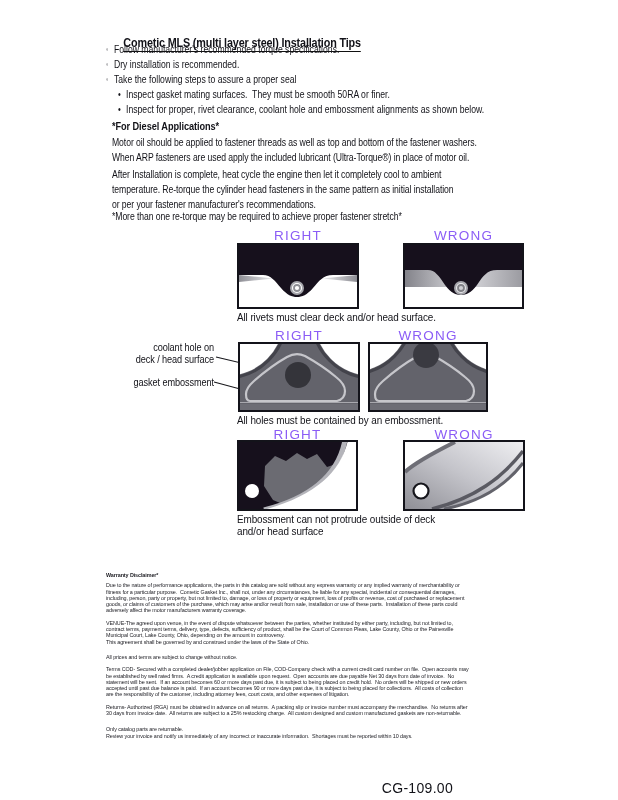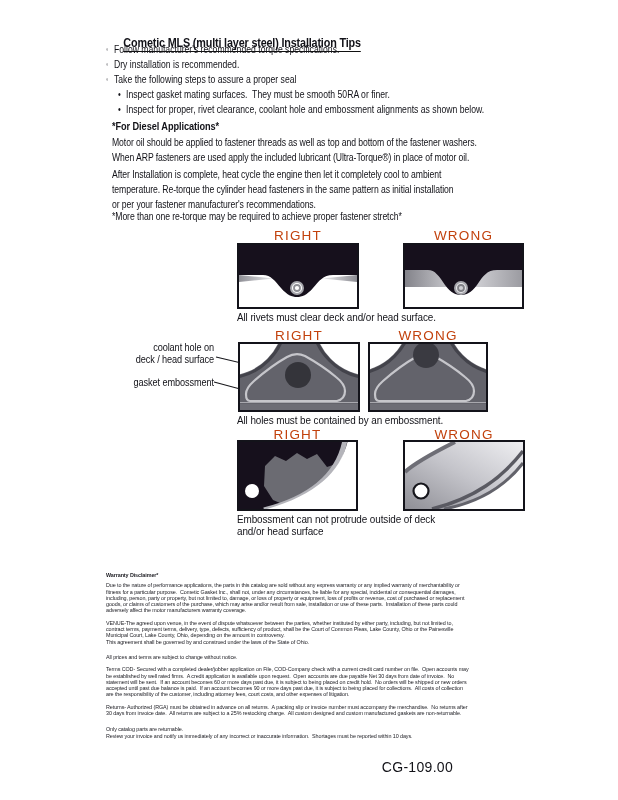--- a/index.html
+++ b/index.html
@@ -10,21 +10,21 @@
   .cond9{transform:scaleX(0.9);transform-origin:0 0;}
   .condR{transform:scaleX(0.9);transform-origin:100% 0;}
   .title{font-size:13.5px;font-weight:bold;letter-spacing:-0.2px;white-space:pre;}
   .title span{display:inline-block;border-bottom:1.6px solid #111;padding-bottom:1px;}
   .body-txt{font-size:10.8px;line-height:15px;white-space:pre;letter-spacing:-0.1px;}
   .bold{font-weight:bold;}
   .bullet-row{display:flex;font-size:10.8px;line-height:15px;white-space:pre;}
   .bullet-row .mk{width:10px;flex:0 0 10px;font-size:8px;line-height:15px;}
   .bullet-row.sub{margin-left:15px;}
   .bullet-row.sub .mk{font-size:10px;}
-  .rw-label{font-size:13.5px;letter-spacing:1.2px;text-align:center;color:#c2410c;}
+  .rw-label{font-size:13.5px;letter-spacing:1.2px;text-align:center;color:#8b5cf6;}
   .figbox{border:2px solid #13131a;box-sizing:border-box;background:#fff;}
   .figbox svg{display:block;width:100%;height:100%;}
   .cap{font-size:11px;line-height:11.5px;white-space:pre;letter-spacing:-0.1px;}
   .side-label{font-size:10.2px;line-height:11.5px;white-space:pre;text-align:right;letter-spacing:-0.1px;}
   .fineprint{font-size:6px;line-height:6.3px;letter-spacing:-0.1px;color:#1c1c22;width:470px;}
   .fineprint p{margin:0 0 6px 0;white-space:pre;}
   .fineprint .fp-head{font-weight:bold;margin-bottom:4px;}
   .fineprint .mb9{margin-bottom:9px;}
   .fineprint .mb10{margin-bottom:10px;}
   .docnum{font-size:14px;letter-spacing:0.3px;text-align:right;}
@@ -210,15 +210,15 @@
 be established by well rated firms.  A credit application is available upon request.  Open accounts are due payable Net 30 days from date of invoice.  No
 statement will be sent.  If an account becomes 60 or more days past due, it is subject to being placed on credit hold.  No orders will be shipped or new orders
 accepted until past due balance is paid.  If an account becomes 90 or more days past due, it is subject to being placed for collections.  All costs of collection
 are the responsibility of the customer, including attorney fees, court costs, and other expenses of litigation.</p>
     <p class="mb10">Returns- Authorized (RGA) must be obtained in advance on all returns.  A packing slip or invoice number must accompany the merchandise.  No returns after
 30 days from invoice date.  All returns are subject to a 25% restocking charge.  All custom designed and custom manufactured gaskets are non-returnable.</p>
     <p>Only catalog parts are returnable.
 Review your invoice and notify us immediately of any incorrect or inaccurate information.  Shortages must be reported within 10 days.</p>
   </div>
 
-  <div class="abs docnum" style="left:375px;top:759px;width:78px;">CG-109.00</div>
+  <div class="abs docnum" style="left:375px;top:780px;width:78px;">CG-109.00</div>
 
 </div>
 
 </body></html>

